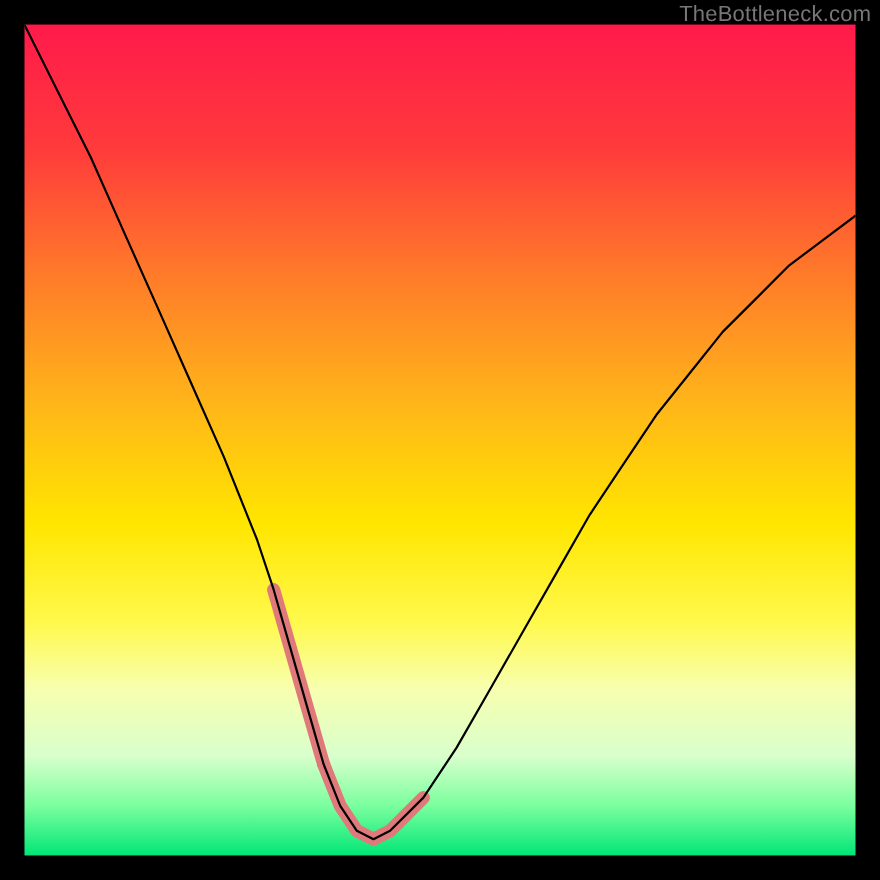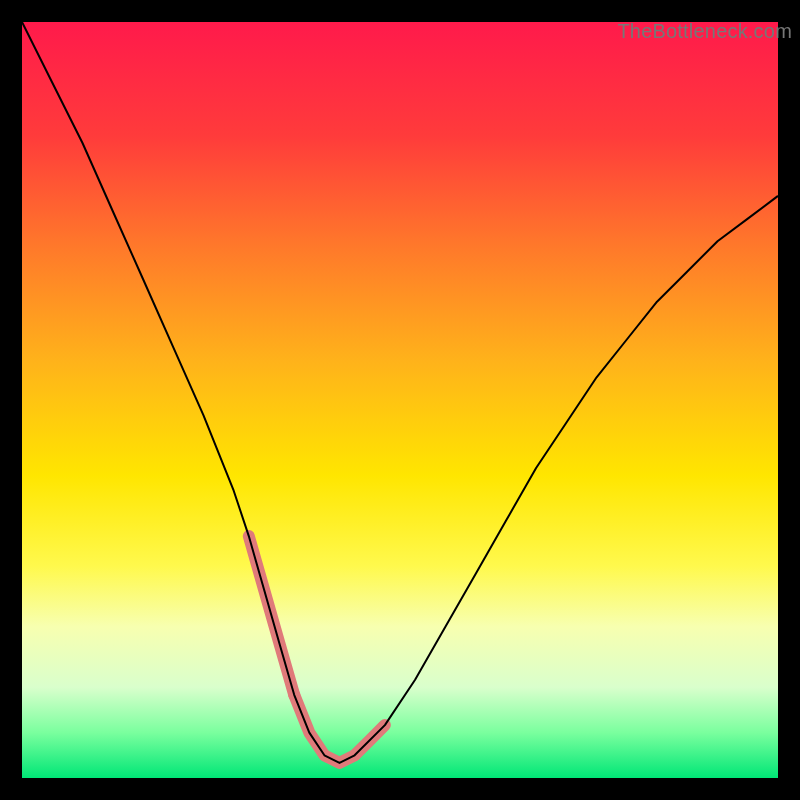--- a/index.html
+++ b/index.html
@@ -29,21 +29,20 @@
   }
   .watermark {
     position: absolute;
     top: 2px;
     right: 8px;
     color: #777;
     font-size: 20px;
     font-weight: 500;
     letter-spacing: 0.2px;
     z-index: 10;
-    margin-top: 18px;
   }
   svg {
     display: block;
   }
 </style>
 </head>
 <body>
 
 <div class="frame">
 

